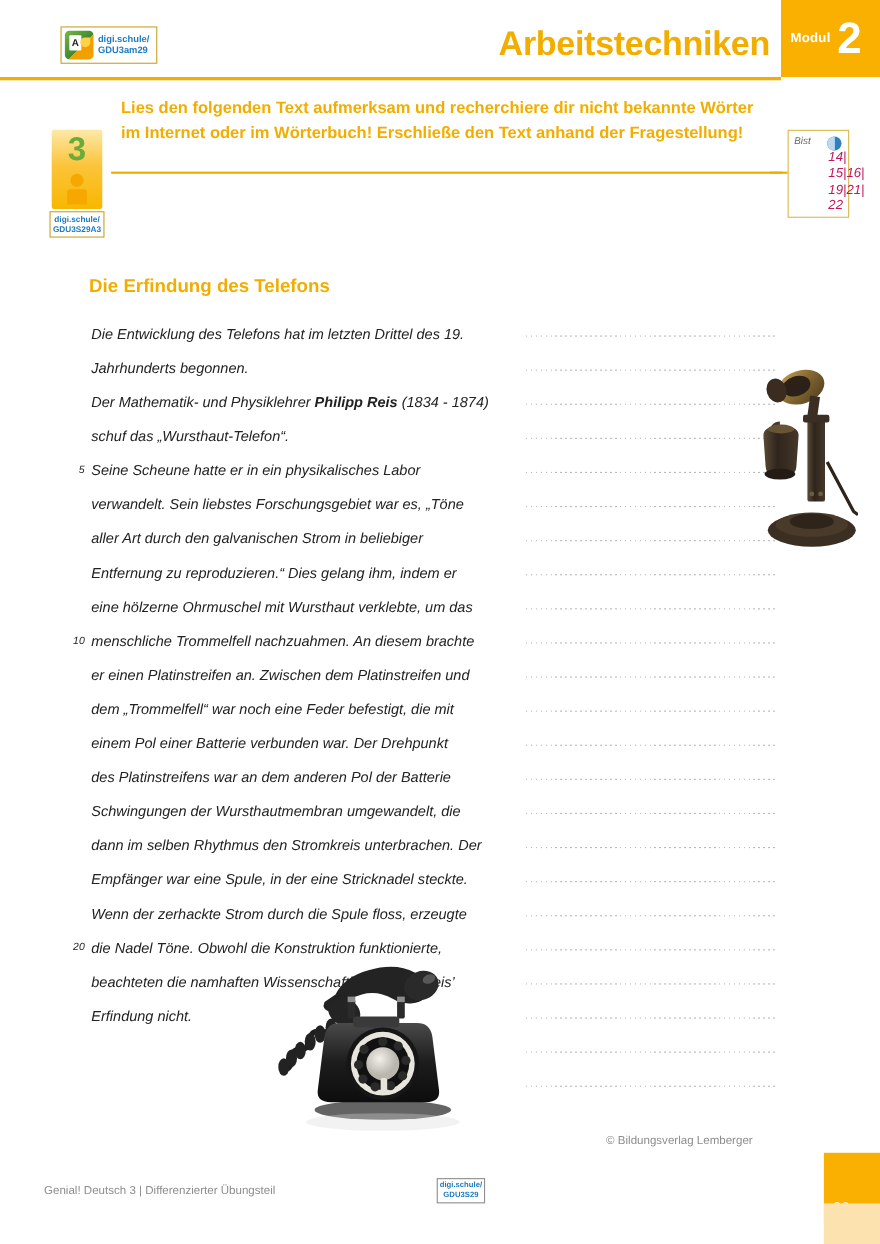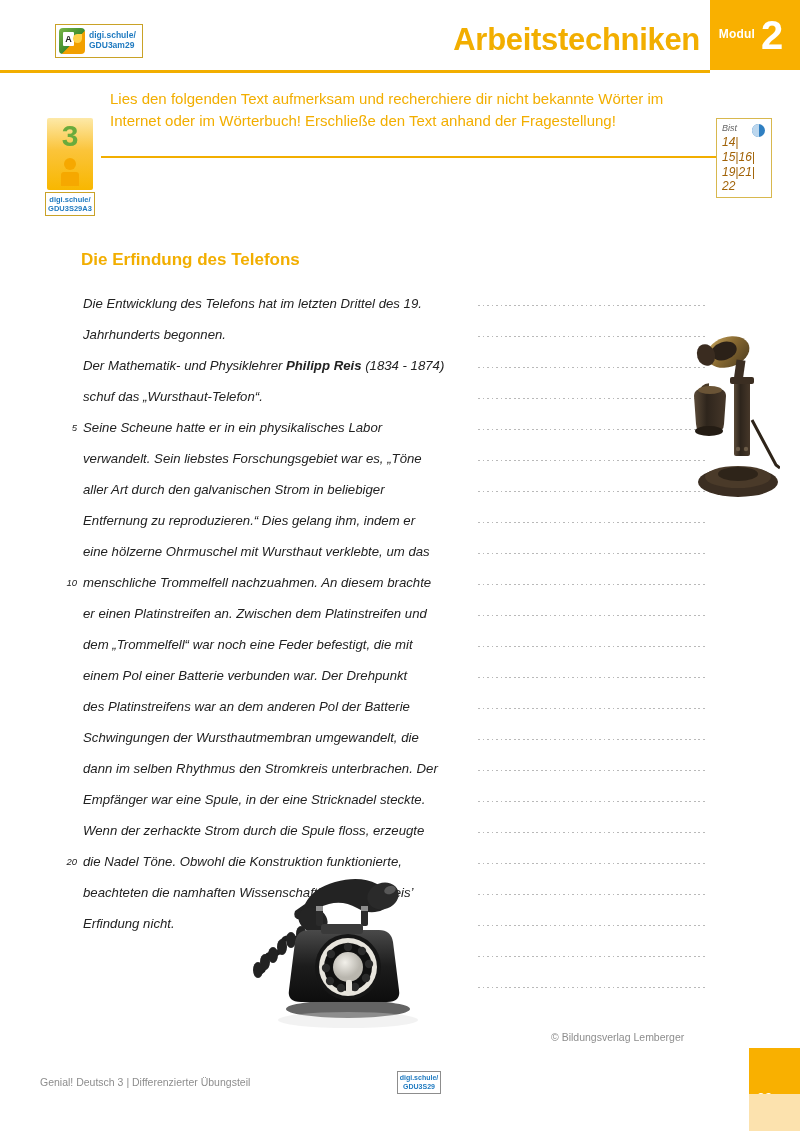--- a/index.html
+++ b/index.html
@@ -87,21 +87,21 @@
     width: 50px; border: 1.2px solid #c9a227; background: #fff;
     padding: 2px 2px; text-align: center;
   }
   .task-code span {
     display: block; color: #1f7ac0; font-size: 7.5px; font-weight: bold;
     line-height: 1.2; white-space: nowrap;
   }
 
   .instruction {
     position: absolute; left: 110px; top: 88px; width: 590px;
-    color: #f2ae00; font-size: 15px; font-weight: normal; line-height: 1.44;
+    color: #f2ae00; font-size: 15px; font-weight: bold; line-height: 1.44;
   }
   .task-rule {
     position: absolute; left: 101px; top: 156px; width: 610px;
     height: 2px; background: #f2ae00;
   }
   .bullets { position: absolute; left: 112px; top: 164px; width: 600px; }
   .bullet-row {
     display: flex; align-items: flex-start; gap: 11px;
     margin-bottom: 9px; color: #333333; font-size: 13.5px; line-height: 1.5;
   }
@@ -109,22 +109,23 @@
     width: 7px; height: 7px; background: #f6b300; flex: 0 0 7px; margin-top: 6px;
   }
 
   
   .bist-box {
     position: absolute; left: 716px; top: 118px; width: 56px; height: 80px;
     border: 1.3px solid #d8b84e; background: #fff; padding: 4px 5px;
   }
   .bist-title { color: #666; font-size: 9px; font-style: italic; line-height: 1.2; }
   .bist-nums {
-    color: #a16207; font-size: 12px; font-style: italic; line-height: 1.24;
+    color: #be185d; font-size: 12px; font-style: italic; line-height: 1.24;
     margin-top: 1px;
+    margin-left: 31px;
   }
   .bist-pie {
     position: absolute; right: 6px; top: 5px; width: 13px; height: 13px;
     border-radius: 50%; background: #2f7fc1;
   }
   .bist-pie::after {
     content: ""; position: absolute; left: 0; top: 0;
     width: 6.5px; height: 13px; background: #bcd7ee;
     border-radius: 13px 0 0 13px;
   }

